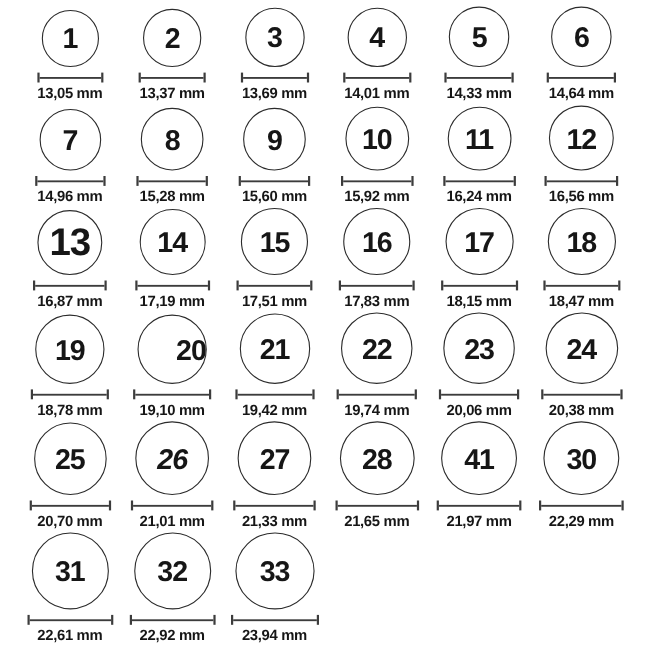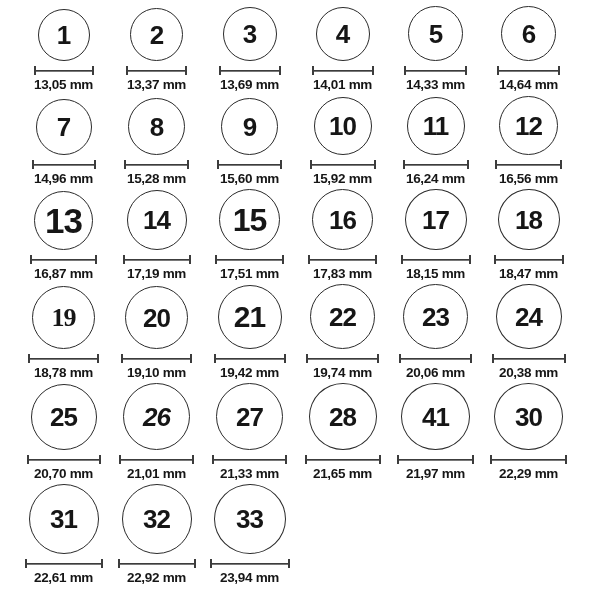--- a/index.html
+++ b/index.html
@@ -171,21 +171,21 @@
   <div class="cell">
     <div class="circle" style="width: 60px; height: 60px;">
       <span class="num" style="font-size: 26px;">14</span>
     </div>
     <div class="dim" style="width: 68px;"></div>
     <div class="mm-label">17,19 mm</div>
   </div>
 
   <div class="cell">
     <div class="circle" style="width: 61px; height: 61px;">
-      <span class="num" style="font-size: 32px;">15</span>
+      <span class="num" style="font-size: 26px;">15</span>
     </div>
     <div class="dim" style="width: 69px;"></div>
     <div class="mm-label">17,51 mm</div>
   </div>
 
   <div class="cell">
     <div class="circle" style="width: 61px; height: 61px;">
       <span class="num" style="font-size: 26px;">16</span>
     </div>
     <div class="dim" style="width: 69px;"></div>
@@ -202,38 +202,38 @@
 
   <div class="cell">
     <div class="circle" style="width: 62px; height: 62px;">
       <span class="num" style="font-size: 26px;">18</span>
     </div>
     <div class="dim" style="width: 70px;"></div>
     <div class="mm-label">18,47 mm</div>
   </div>
 
   <div class="cell">
-    <div class="circle" style="width: 63px; height: 63px; font-family: Liberation Serif, serif;">
+    <div class="circle" style="width: 63px; height: 63px;">
       <span class="num" style="font-size: 26px;">19</span>
     </div>
     <div class="dim" style="width: 71px;"></div>
     <div class="mm-label">18,78 mm</div>
   </div>
 
   <div class="cell">
-    <div class="circle" style="width: 63px; height: 63px;">
+    <div class="circle" style="width: 63px; height: 63px; justify-content: flex-end;">
       <span class="num" style="font-size: 26px;">20</span>
     </div>
     <div class="dim" style="width: 71px;"></div>
     <div class="mm-label">19,10 mm</div>
   </div>
 
   <div class="cell">
     <div class="circle" style="width: 64px; height: 64px;">
-      <span class="num" style="font-size: 30px;">21</span>
+      <span class="num" style="font-size: 26px;">21</span>
     </div>
     <div class="dim" style="width: 72px;"></div>
     <div class="mm-label">19,42 mm</div>
   </div>
 
   <div class="cell">
     <div class="circle" style="width: 65px; height: 65px;">
       <span class="num" style="font-size: 26px;">22</span>
     </div>
     <div class="dim" style="width: 73px;"></div>

